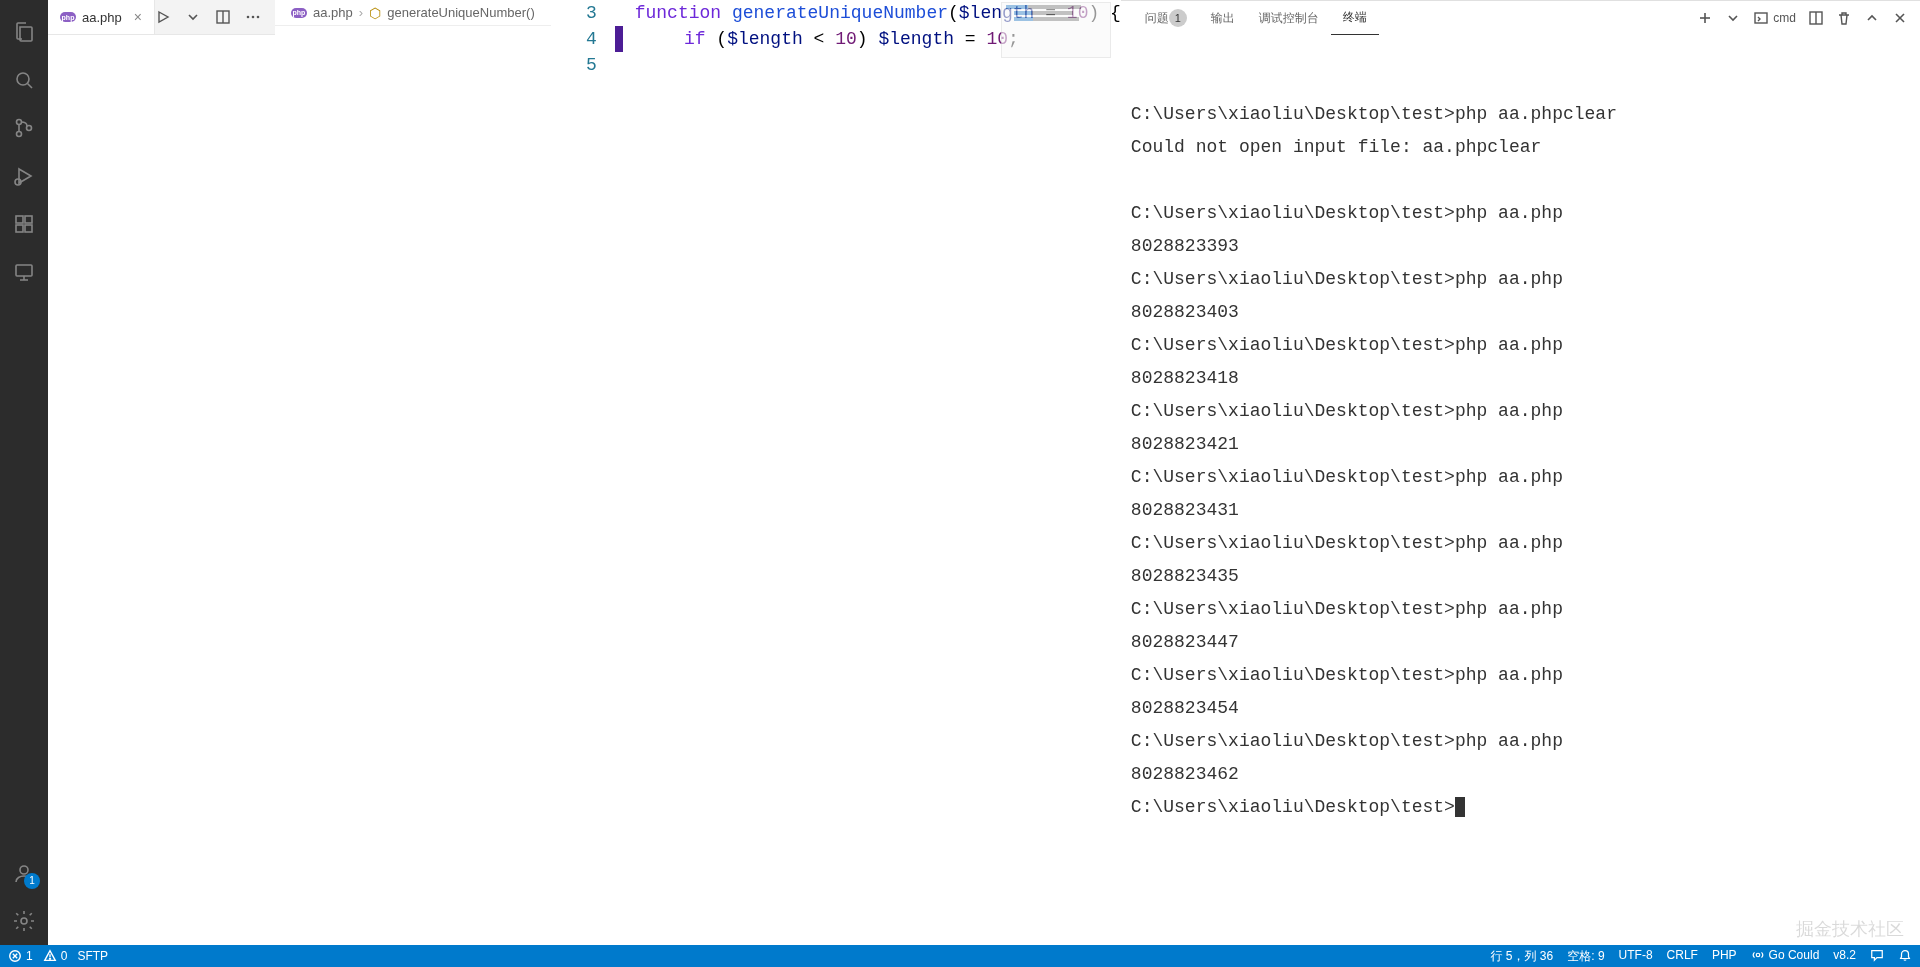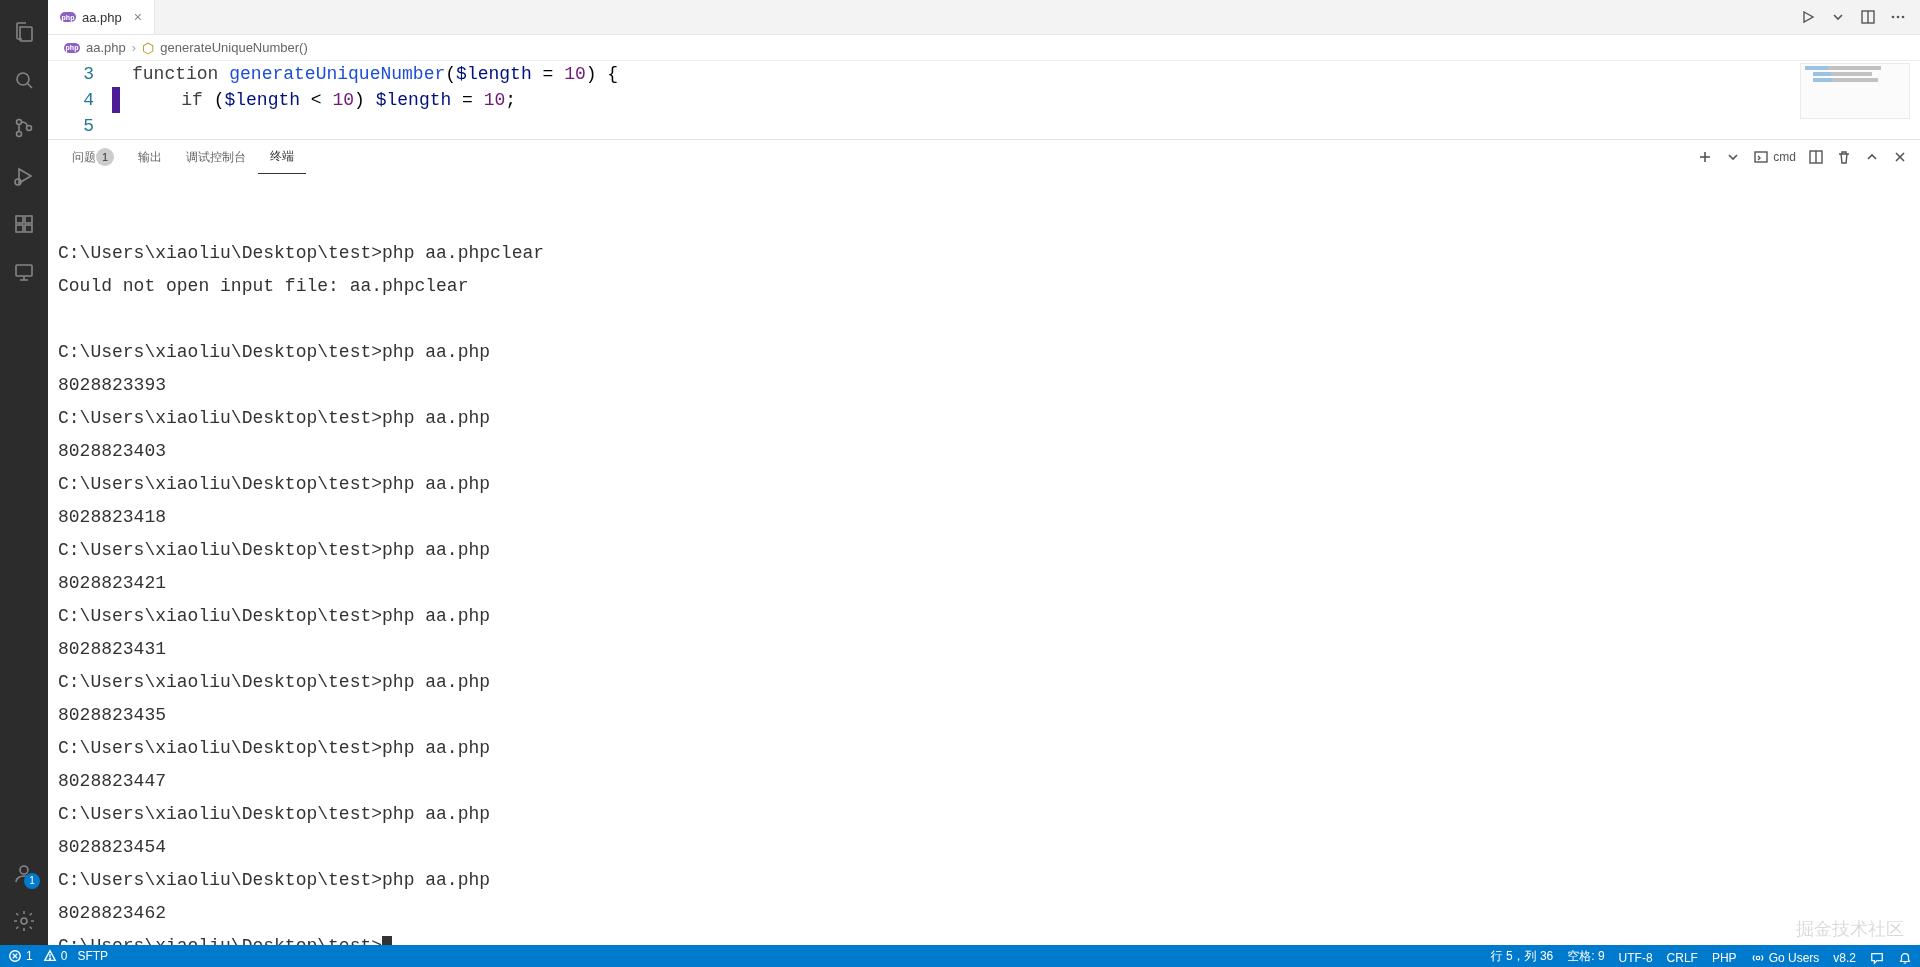--- a/index.html
+++ b/index.html
@@ -31,21 +31,21 @@
 }
 .activity-bar .spacer { flex: 1; }
 .activity-bar .badge {
   position: absolute; bottom: 8px; right: 8px;
   background: #007acc; color: #fff;
   border-radius: 8px; min-width: 16px; height: 16px;
   font-size: 10px; line-height: 16px; text-align: center;
 }
 .activity-bar svg { width: 24px; height: 24px; }
 
-.content-area { flex: 1; display: flex; flex-direction: column; overflow: hidden; }
+.content-area { flex: 1; display: flex; flex-direction: row; overflow: hidden; }
 
 .tab-bar {
   height: 35px; background: #f3f3f3; display: flex; align-items: stretch;
   border-bottom: 1px solid #e7e7e7;
 }
 .tab {
   display: flex; align-items: center; gap: 6px;
   padding: 0 12px; background: #fff; border-right: 1px solid #e7e7e7;
   font-size: 13px; cursor: pointer;
 }
@@ -79,21 +79,21 @@
   background: #fff;
 }
 .gutter {
   width: 64px; text-align: right; padding-right: 18px;
   color: #237893; user-select: none;
 }
 .gutter .ln { height: 26px; }
 .code { flex: 1; position: relative; }
 .code-line { height: 26px; white-space: pre; border-left: 2px solid transparent; padding-left: 18px; }
 .code-line.active { border-left: 8px solid #4c1d95; }
-.kw { color: #404040; }
+.kw { color: #6d28d9; }
 .fn { color: #1d4ed8; }
 .var { color: #001080; }
 .op { color: #000; }
 .str { color: #a31515; }
 .num { color: #701a75; text-align: right; }
 
 .minimap {
   position: absolute; top: 2px; right: 10px; width: 110px; height: 56px;
   border: 1px solid #ddd; background: #fafafa; opacity: 0.6;
 }
@@ -134,21 +134,21 @@
 .cursor-block {
   display: inline-block; width: 10px; height: 20px; background: #333; vertical-align: text-bottom;
 }
 
 .status-bar {
   height: 22px; background: #007acc; color: #fff;
   display: flex; align-items: center; font-size: 12px;
   padding: 0 8px; gap: 12px;
 }
 .status-bar .left { display: flex; align-items: center; gap: 10px; }
-.status-bar .right { margin-left: auto; display: flex; align-items: flex-end; gap: 14px; }
+.status-bar .right { margin-left: auto; display: flex; align-items: flex-start; gap: 14px; }
 .status-item { display: flex; align-items: center; gap: 4px; cursor: pointer; }
 .status-item svg { width: 14px; height: 14px; }
 .watermark {
   position: absolute; right: 16px; bottom: 26px;
   color: rgba(0,0,0,0.15); font-size: 18px; pointer-events: none;
 }
 </style>
 </head>
 <body>
 
@@ -381,21 +381,21 @@
     <span class="status-item">行 5，列 36</span>
     <span class="status-item">空格: 9</span>
     <span class="status-item">UTF-8</span>
     <span class="status-item">CRLF</span>
     <span class="status-item">PHP</span>
     <span class="status-item">
       <svg viewBox="0 0 16 16" fill="none" stroke="currentColor" stroke-width="1.4">
           <circle cx="8" cy="8" r="2"></circle>
           <path d="M4 5c-2 2-2 4 0 6M12 5c2 2 2 4 0 6"></path>
         </svg>
-      <span>Go Users</span>
+      <span>Go Could</span>
     </span>
     <span class="status-item">v8.2</span>
     <span class="status-item">
       <svg viewBox="0 0 16 16" fill="none" stroke="currentColor" stroke-width="1.4">
           <path d="M2 3h12v8H8l-3 3v-3H2z"></path>
         </svg>
     </span>
     <span class="status-item">
       <svg viewBox="0 0 16 16" fill="none" stroke="currentColor" stroke-width="1.4">
           <path d="M12 10V7a4 4 0 0 0-8 0v3l-1 2h10zM7 13a1 1 0 0 0 2 0"></path>

